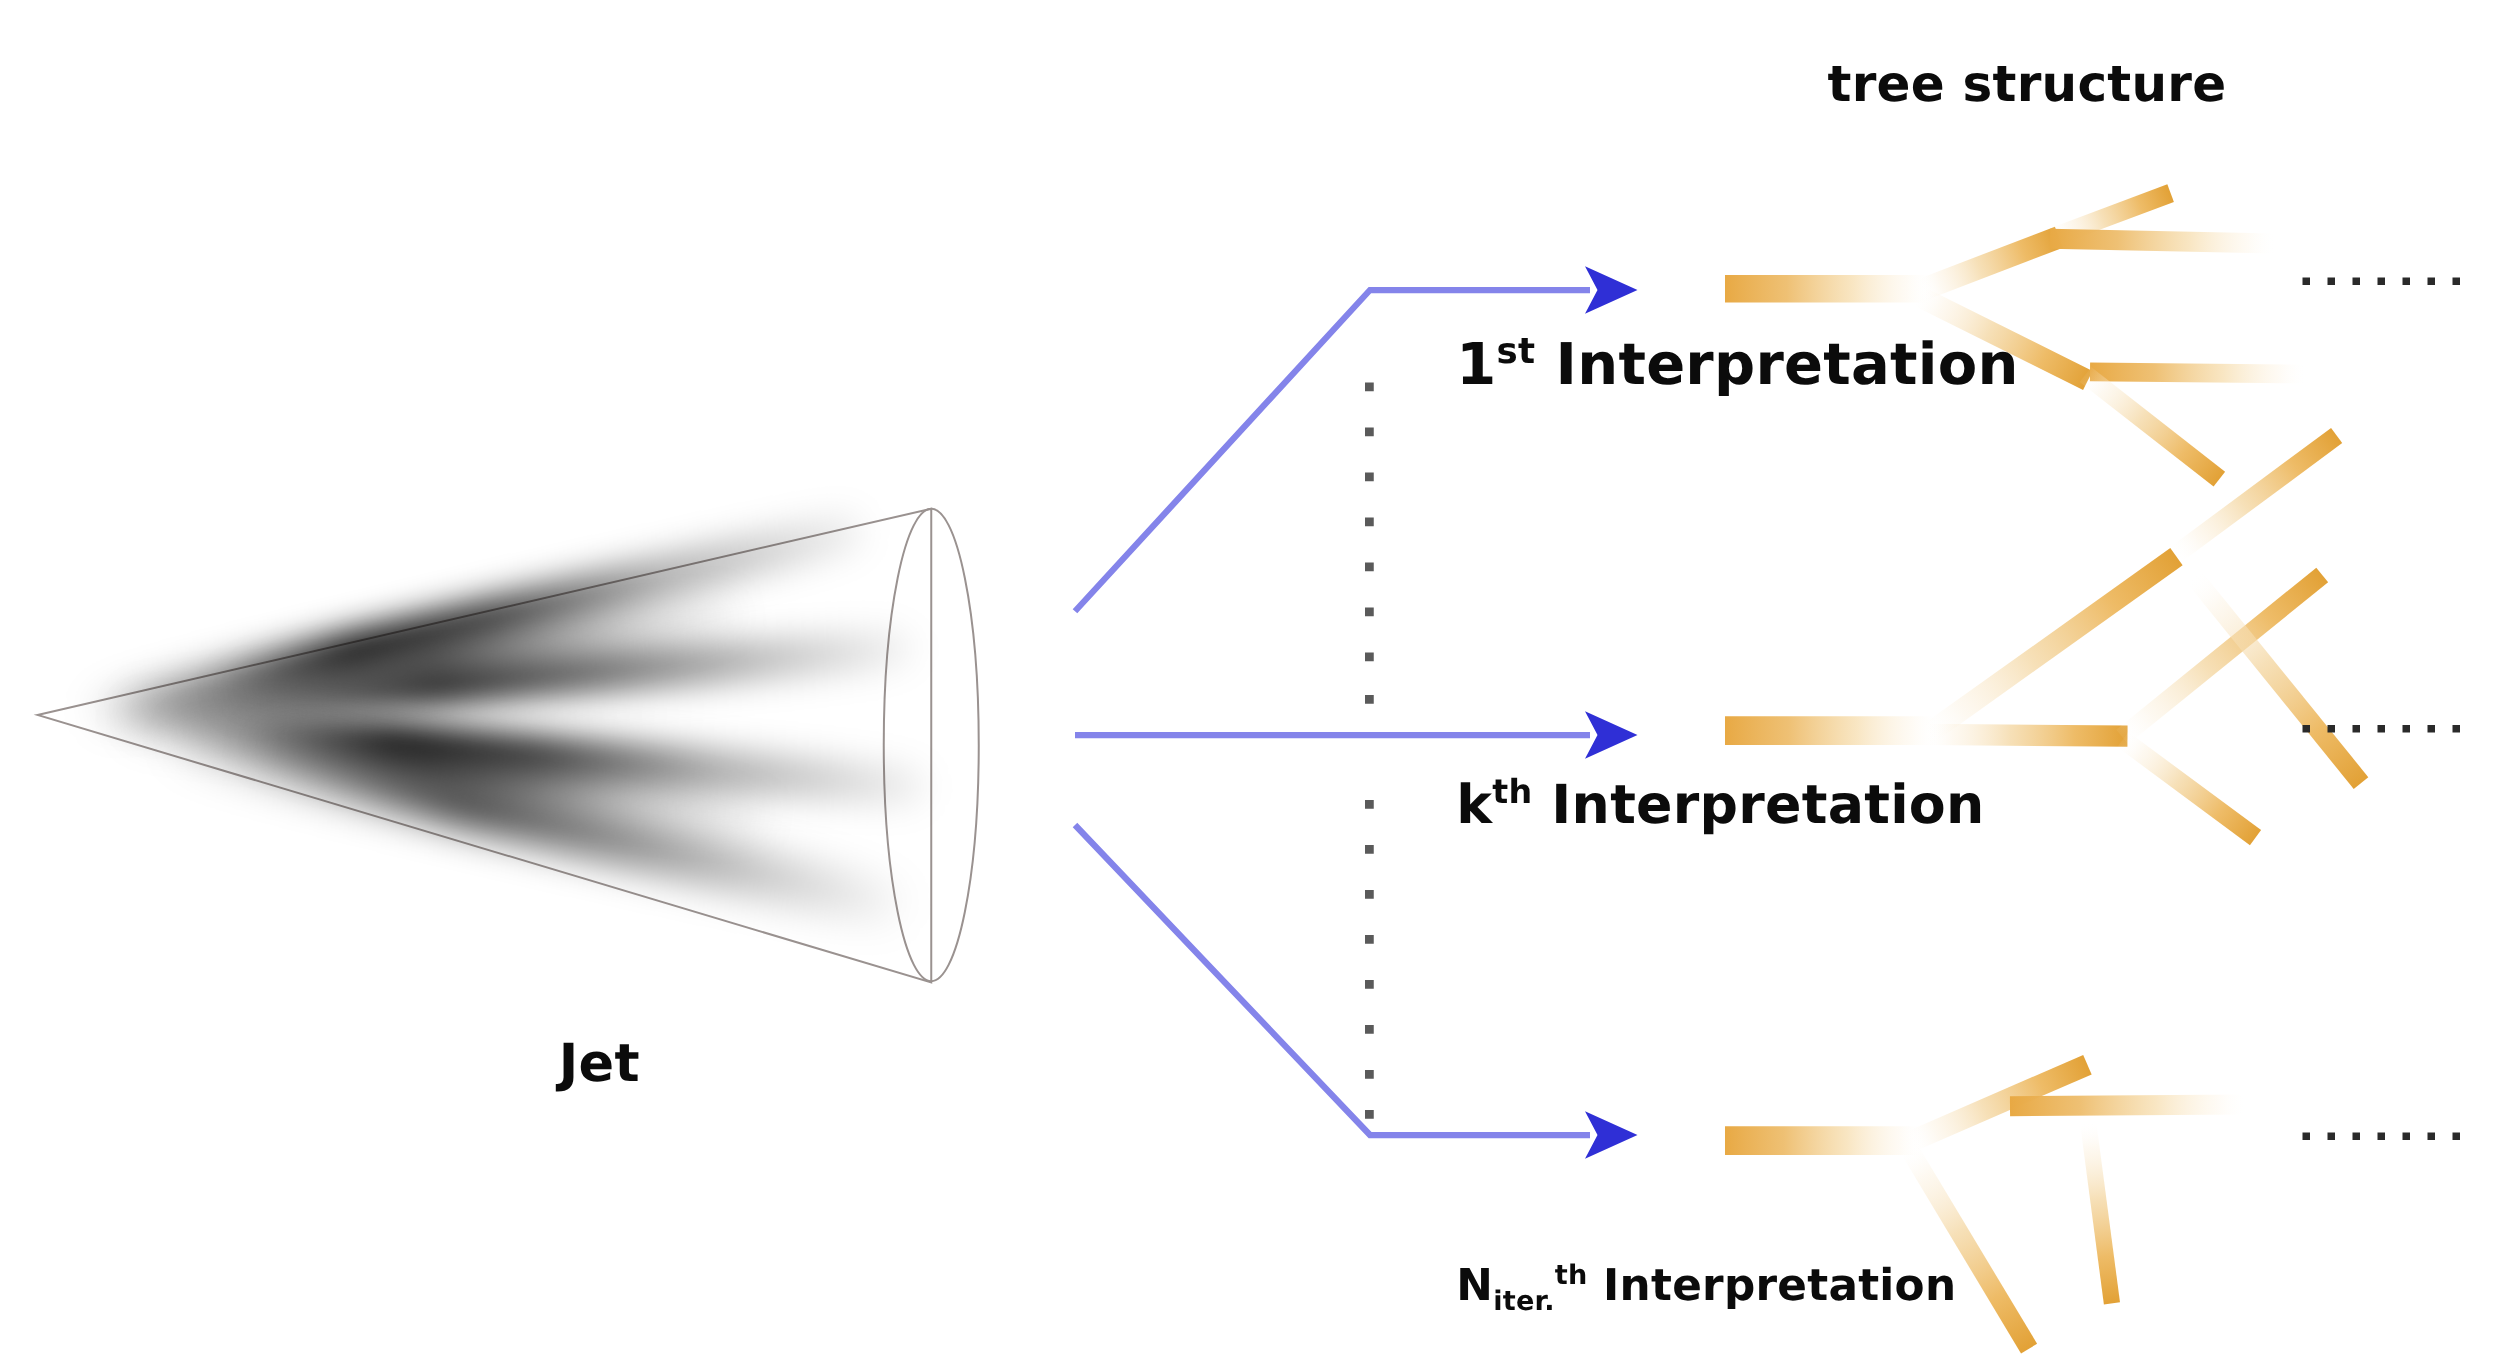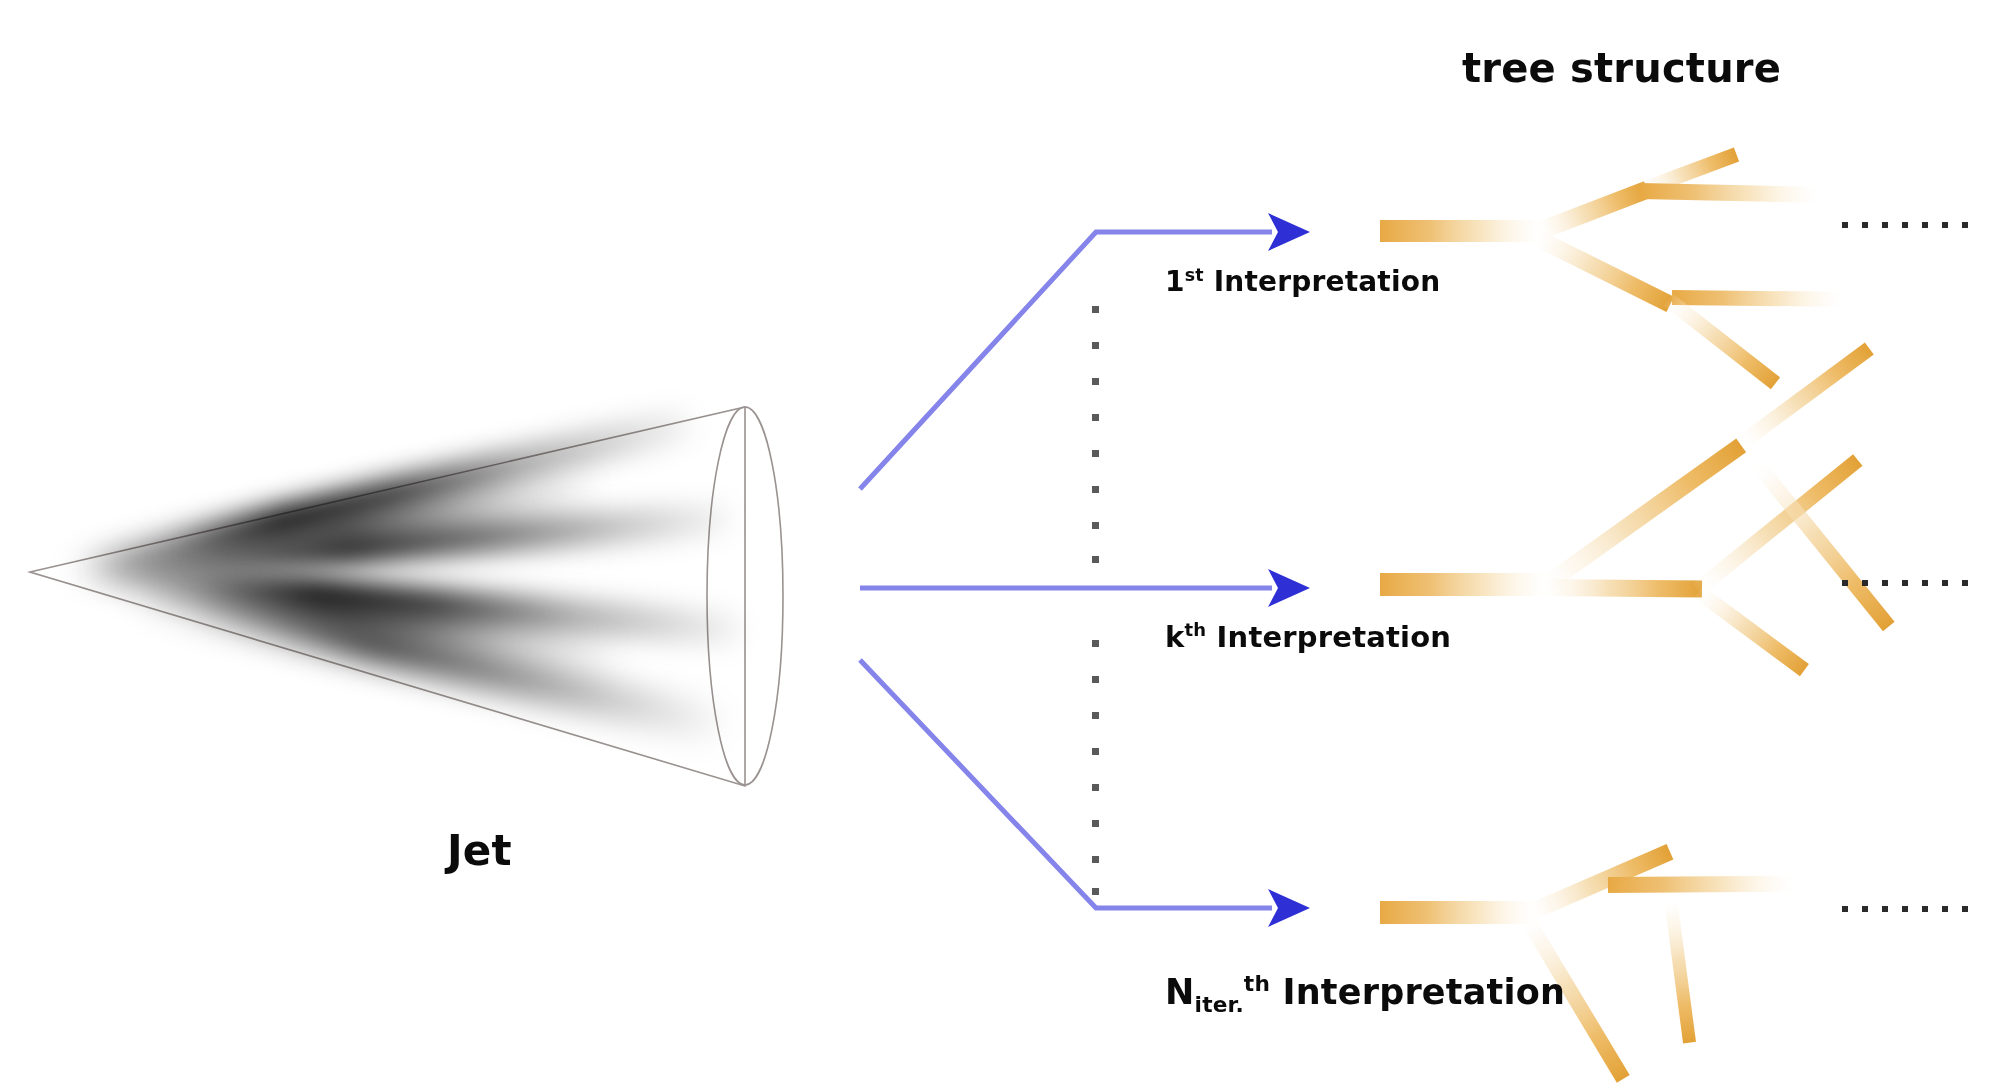--- a/index.html
+++ b/index.html
@@ -45,30 +45,30 @@
     line-height: 0;
   }
   #title-tree-structure {
     left: 1462px;
     top: 48px;
     font-size: 40px;
   }
   #label-interp-1 {
     left: 1165px;
     top: 268px;
-    font-size: 28px;
+    font-size: 46px;
   }
   #label-interp-k {
     left: 1165px;
     top: 623px;
-    font-size: 29px;
+    font-size: 43px;
   }
   #label-interp-n {
     left: 1165px;
-    top: 975px;
+    top: 1012px;
     font-size: 35px;
   }
   #label-jet {
     left: 407px;
     top: 830px;
     font-size: 42px;
     margin-left: 40px;
   }
 </style>
 </head>

